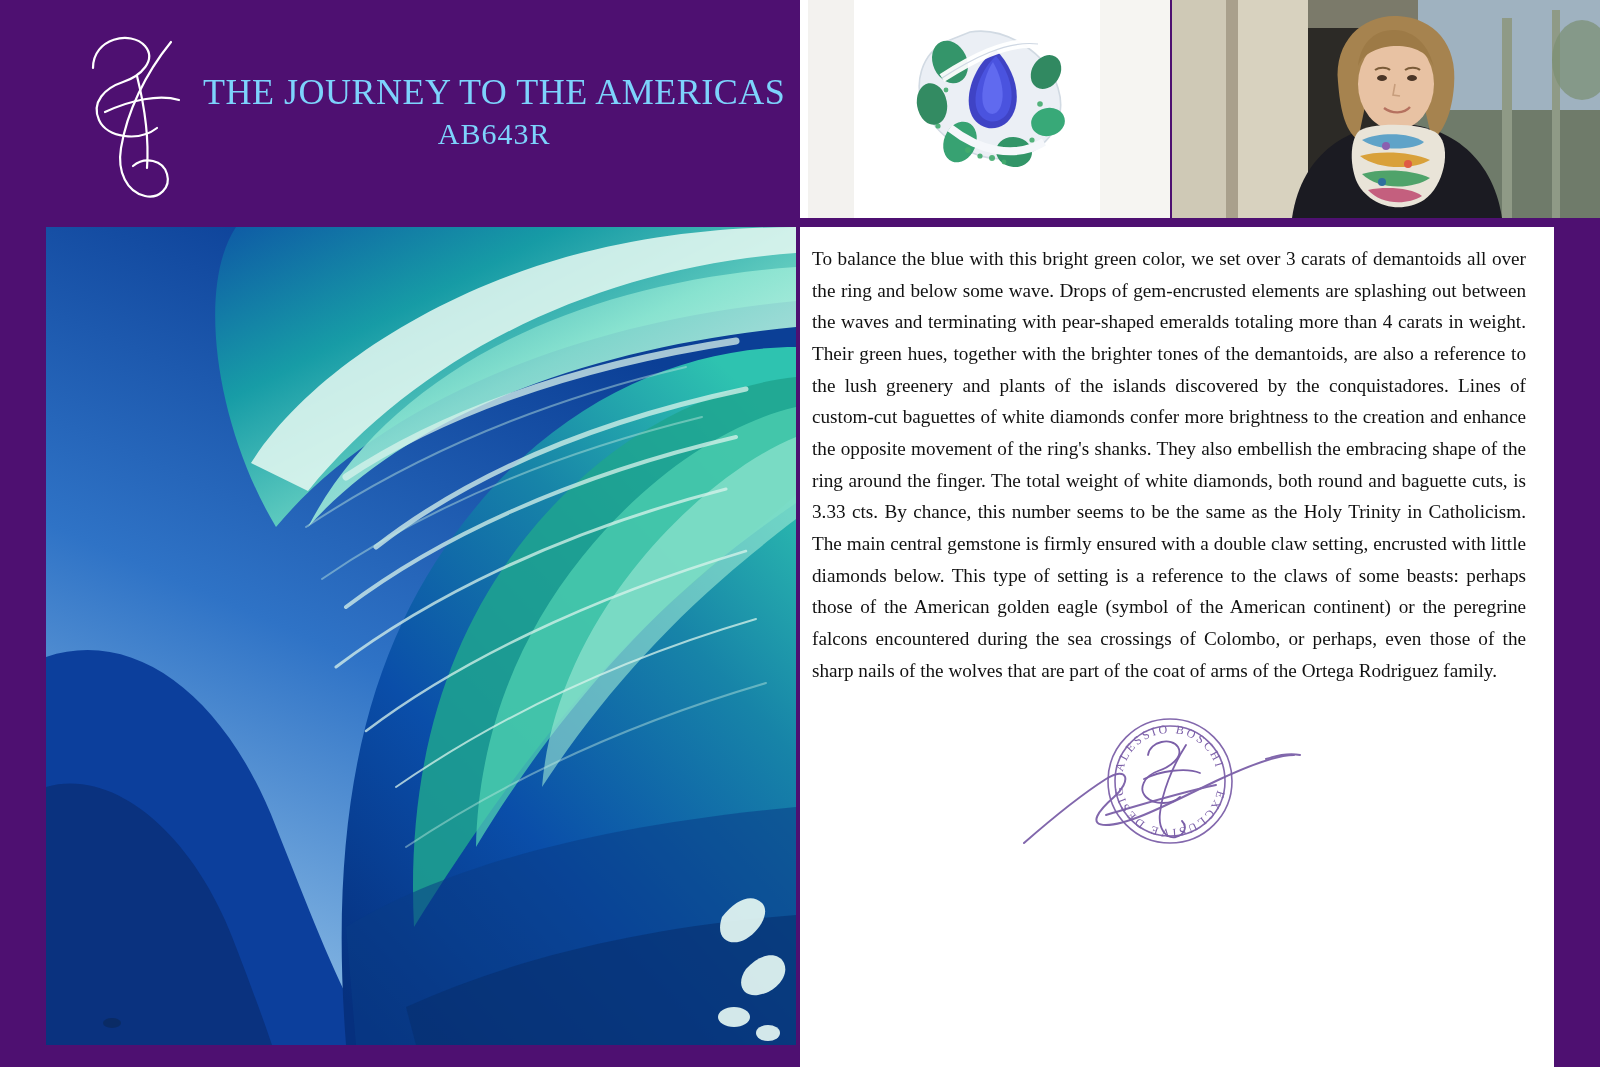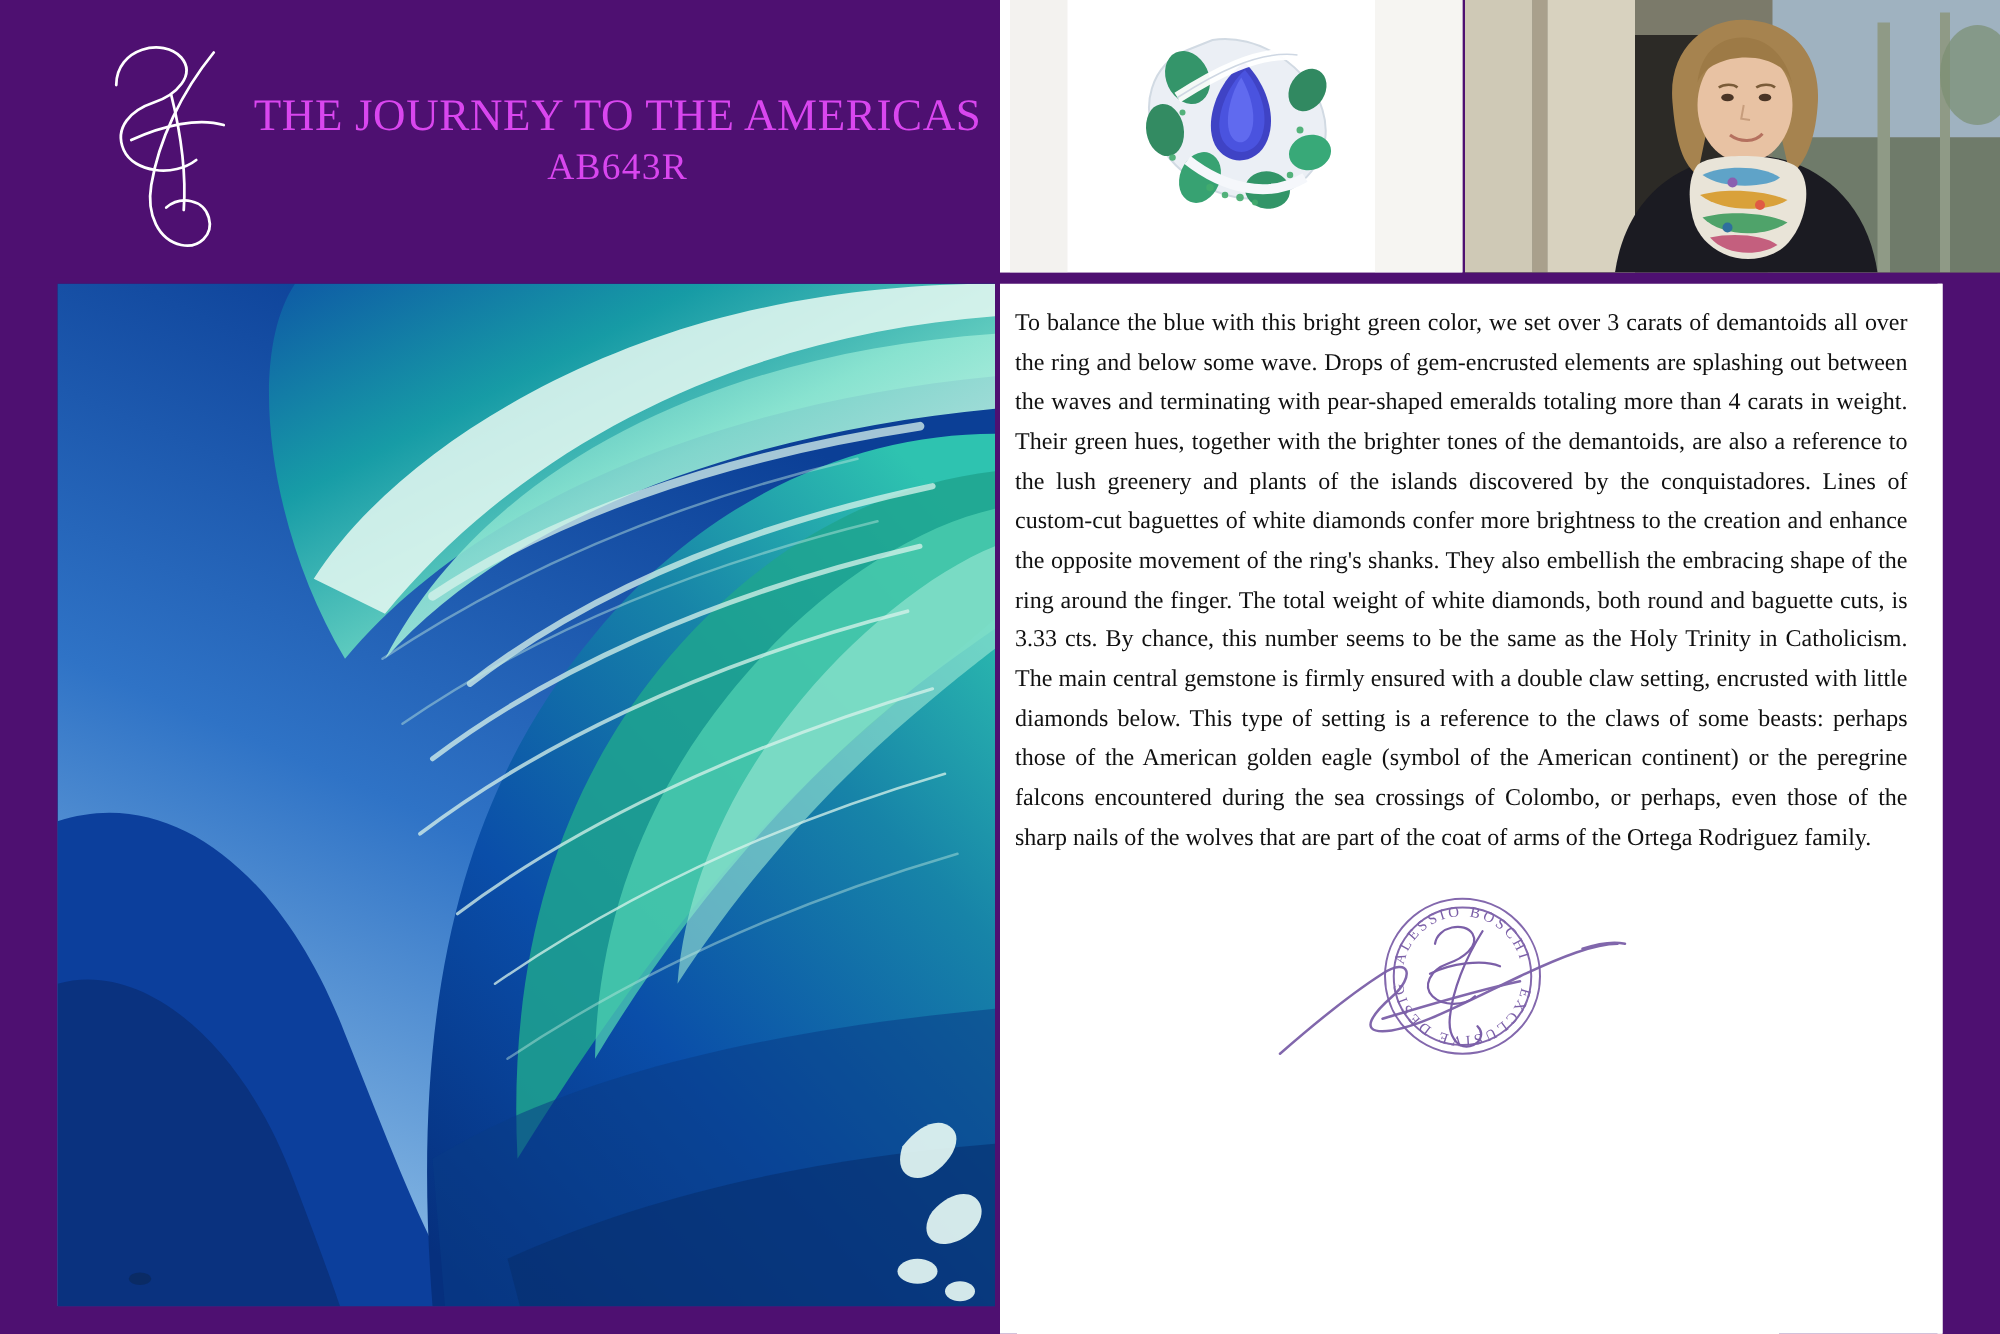--- a/index.html
+++ b/index.html
@@ -31,21 +31,21 @@
     width: 120px;
     height: 190px;
     margin-left: 75px;
     flex: none;
     display: flex;
     align-items: center;
     justify-content: center;
   }
   .title-block {
     margin-left: 8px;
-    color: #d946ef;
+    color: #7dd3fc;
     text-align: center;
     padding-right: 40px;
   }
   .title-main {
     font-size: 36px;
     letter-spacing: 0.5px;
     font-variant: small-caps;
     text-transform: uppercase;
     white-space: nowrap;
     font-family: "Liberation Serif", serif;

